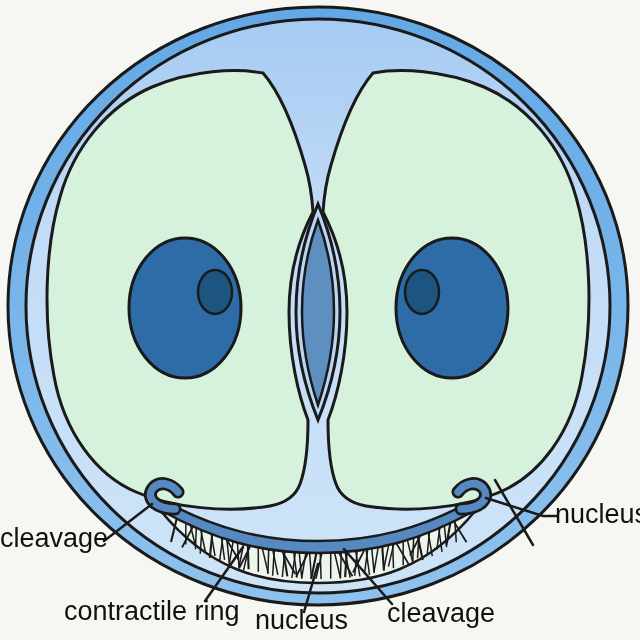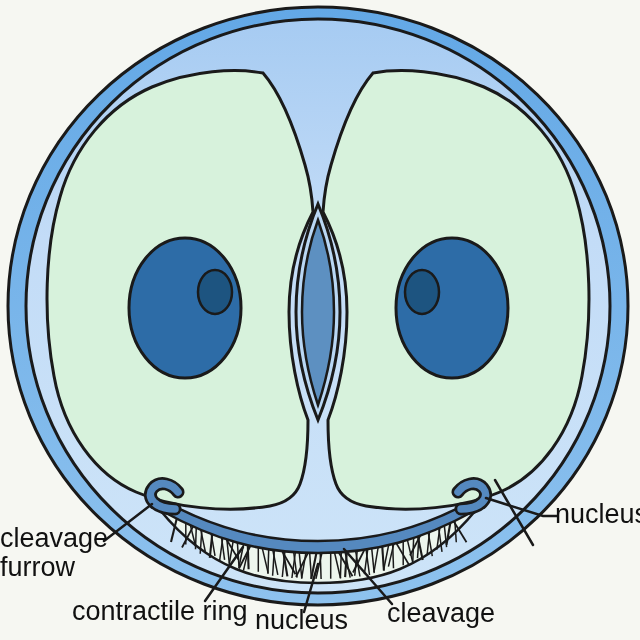--- a/index.html
+++ b/index.html
@@ -169,24 +169,23 @@
     <line x1="104" y1="541" x2="152" y2="504" stroke-width="2.5" stroke-linecap="round" stroke="#1a1a1a"></line>
     <line x1="205" y1="601" x2="243" y2="547" stroke-width="2.5" stroke-linecap="round" stroke="#1a1a1a"></line>
     <line x1="304" y1="612" x2="318" y2="564" stroke-width="2.5" stroke-linecap="round" stroke="#1a1a1a"></line>
     <line x1="392" y1="604" x2="344" y2="549" stroke-width="2.5" stroke-linecap="round" stroke="#1a1a1a"></line>
     <polyline points="557,516 543,516 486,498" fill="none" stroke-width="2.5" stroke-linecap="round" stroke="#1a1a1a"></polyline>
     <line x1="533" y1="545" x2="495" y2="480" stroke-width="2.5" stroke-linecap="round" stroke="#1a1a1a"></line>
   </svg>
 
   <div class="label" style="left: 0px; top: 524px; width: 106px; text-align: left; color: rgb(17, 17, 17);">
     <span>cleavage</span>
-    <span>furrow</span>
-  </div>
-
-  <div class="label" style="left: 72px; top: 597px; color: rgb(17, 17, 17);">
+  </div>
+
+  <div class="label" style="left: 64px; top: 597px; color: rgb(17, 17, 17);">
     <span>contractile ring</span>
   </div>
 
   <div class="label" style="left: 255px; top: 606px; color: rgb(17, 17, 17);">
     <span>nucleus</span>
   </div>
 
   <div class="label" style="left: 387px; top: 599px; color: rgb(17, 17, 17);">
     <span>cleavage</span>
   </div>

